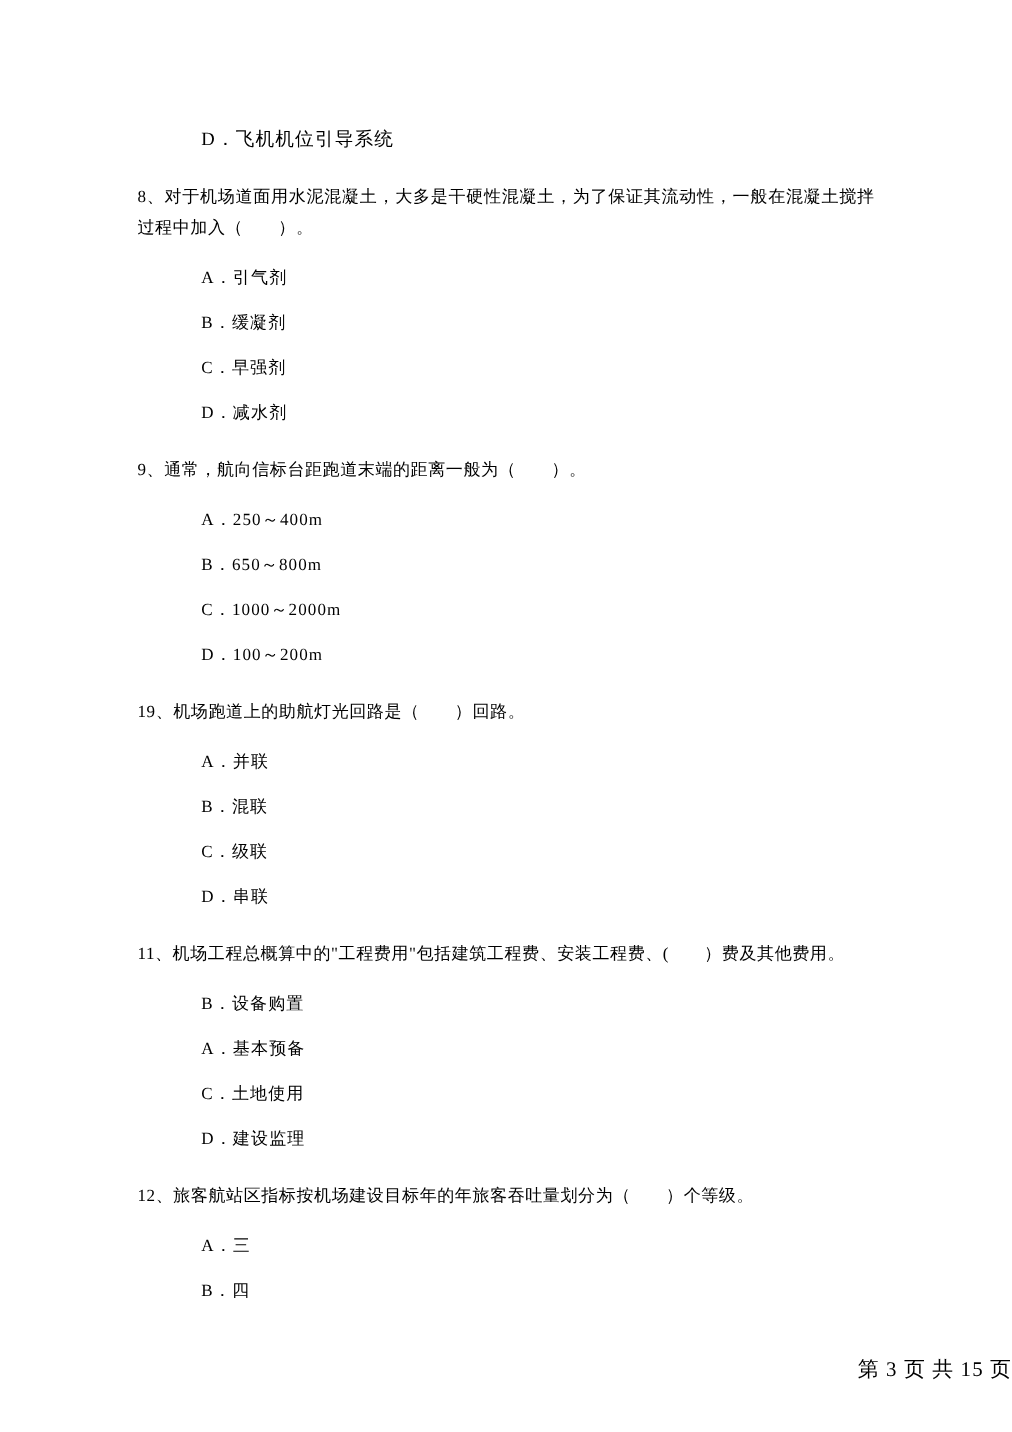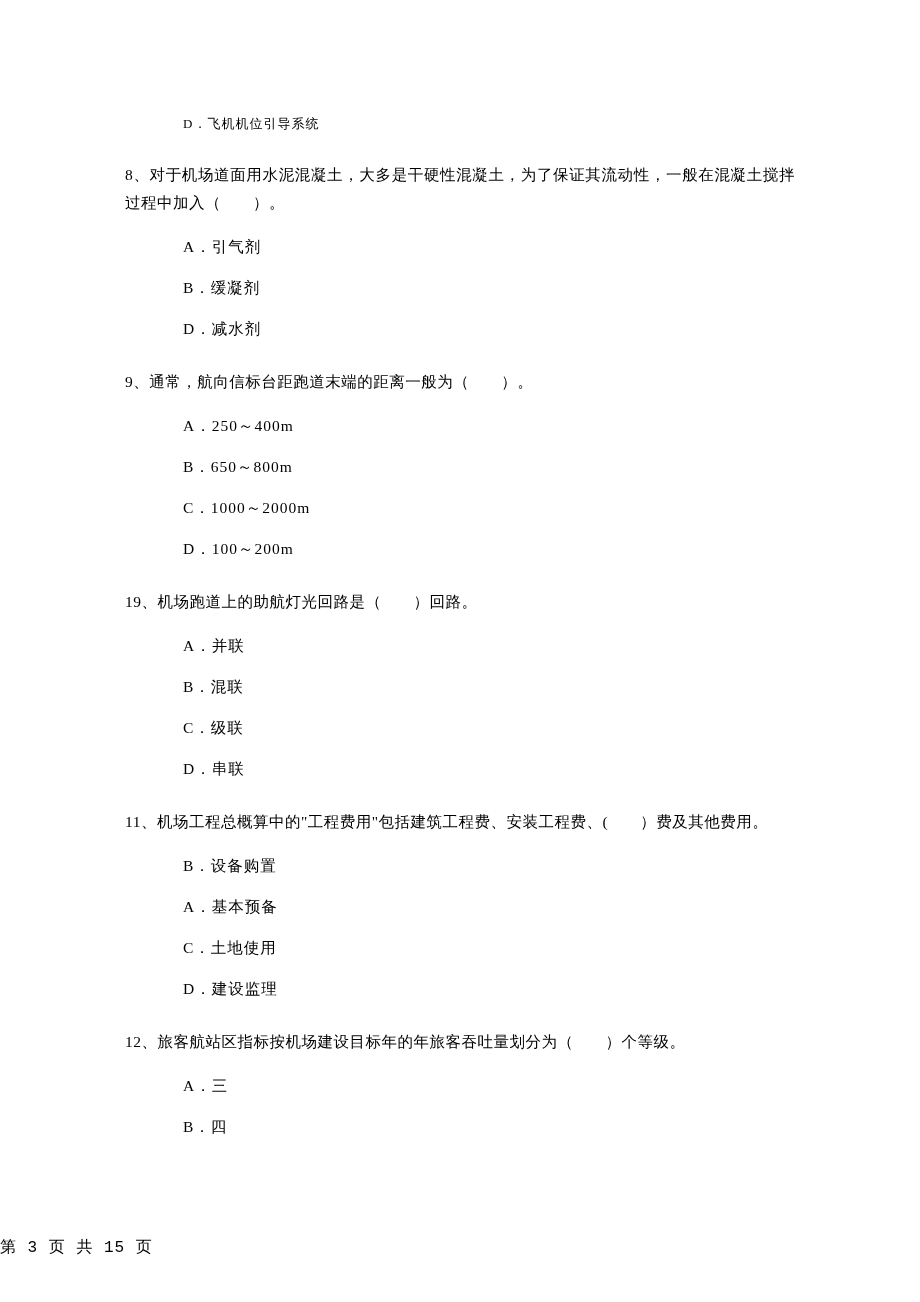--- a/index.html
+++ b/index.html
@@ -12,21 +12,21 @@
       height: 1302px;
       background: #ffffff;
       font-family: "SimSun", "宋体", serif;
       color: #000000;
       position: relative;
       padding: 115px 125px 0 125px;
     }
     .option-d-first {
       margin-left: 58px;
       margin-bottom: 28px;
-      font-size: 13px;
+      font-size: 17px;
       letter-spacing: 1px;
     }
     .question {
       font-size: 15.5px;
       line-height: 28px;
       margin-bottom: 20px;
       letter-spacing: 0.5px;
       text-align: justify;
     }
     .option {
@@ -40,35 +40,35 @@
       margin-top: 13px;
     }
     .options-group {
       margin-bottom: 8px;
     }
     .footer {
       position: absolute;
       bottom: 44px;
       left: 0;
       right: 0;
-      text-align: left;
-      font-size: 16px;
+      text-align: right;
+      font-size: 19px;
       letter-spacing: 1px;
-      font-family: Liberation Mono, monospace;
     }
   </style>
 </head>
 <body>
 
 <div class="option-d-first">D．飞机机位引导系统</div>
 
 <div class="question">8、对于机场道面用水泥混凝土，大多是干硬性混凝土，为了保证其流动性，一般在混凝土搅拌过程中加入（　　）。</div>
 <div class="options-group">
   <div class="option">A．引气剂</div>
   <div class="option">B．缓凝剂</div>
+  <div class="option">C．早强剂</div>
   <div class="option">D．减水剂</div>
 </div>
 
 <div class="question">9、通常，航向信标台距跑道末端的距离一般为（　　）。</div>
 <div class="options-group">
   <div class="option">A．250～400m</div>
   <div class="option">B．650～800m</div>
   <div class="option">C．1000～2000m</div>
   <div class="option">D．100～200m</div>
 </div>

